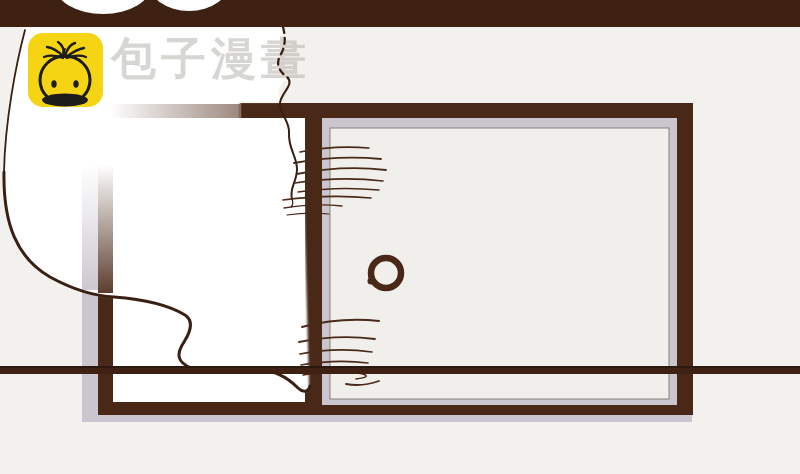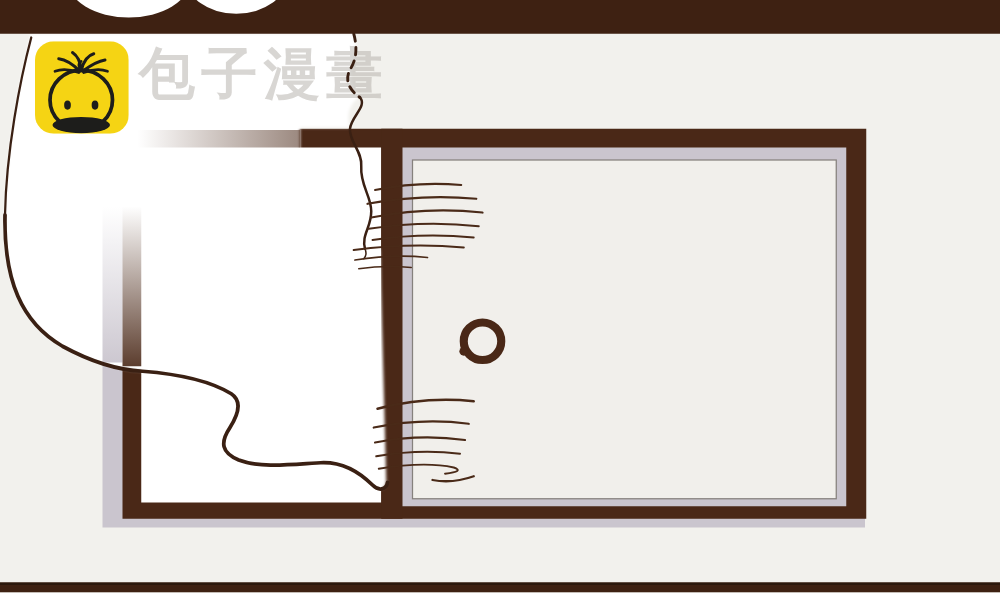--- a/index.html
+++ b/index.html
@@ -1,21 +1,21 @@
 <!DOCTYPE html>
 <html style="--background: #f2f1ed; --bar-brown: #3e2112; --bar-line: #2c190d; --frame-brown: #4a2817; --ink: #3a2013; --hair-brown: #4a2a18; --sill-gray: #cac5ce; --pane-beige: #f1efeb; --pane-outline: #86817d; --pane-white: #ffffff; --cloud-white: #ffffff; --logo-yellow: #f5d414; --logo-ink: #1d1d1b; --watermark-gray: rgba(178,174,168,0.5); --watermark-gray2: rgba(170,166,160,0.55);"><head>
 <meta charset="utf-8">
 <style>
   html,body{margin:0;padding:0;}
   body{
     width:800px;height:474px;overflow:hidden;
     background:var(--background,#f2f1ed);
     font-family:"Liberation Sans",sans-serif;
   }
-  .stage{position:relative;width:800px;height:474px;background:var(--background,#f2f1ed);}
+  .stage{position:relative;width:800px;height:374px;background:var(--background,#f2f1ed);}
   .layer{position:absolute;left:0;top:0;width:800px;height:474px;display:block;}
   .top-bar{
     position:absolute;left:0;top:0;width:800px;height:27px;
     background:var(--bar-brown,#3e2112);overflow:hidden;z-index:6;
   }
   .bottom-bar{
     position:absolute;left:0;bottom:0;width:800px;height:6px;
     background:var(--bar-brown,#45261a);
     border-top:2px solid var(--bar-line,#2c190d);
     box-sizing:content-box;z-index:6;

